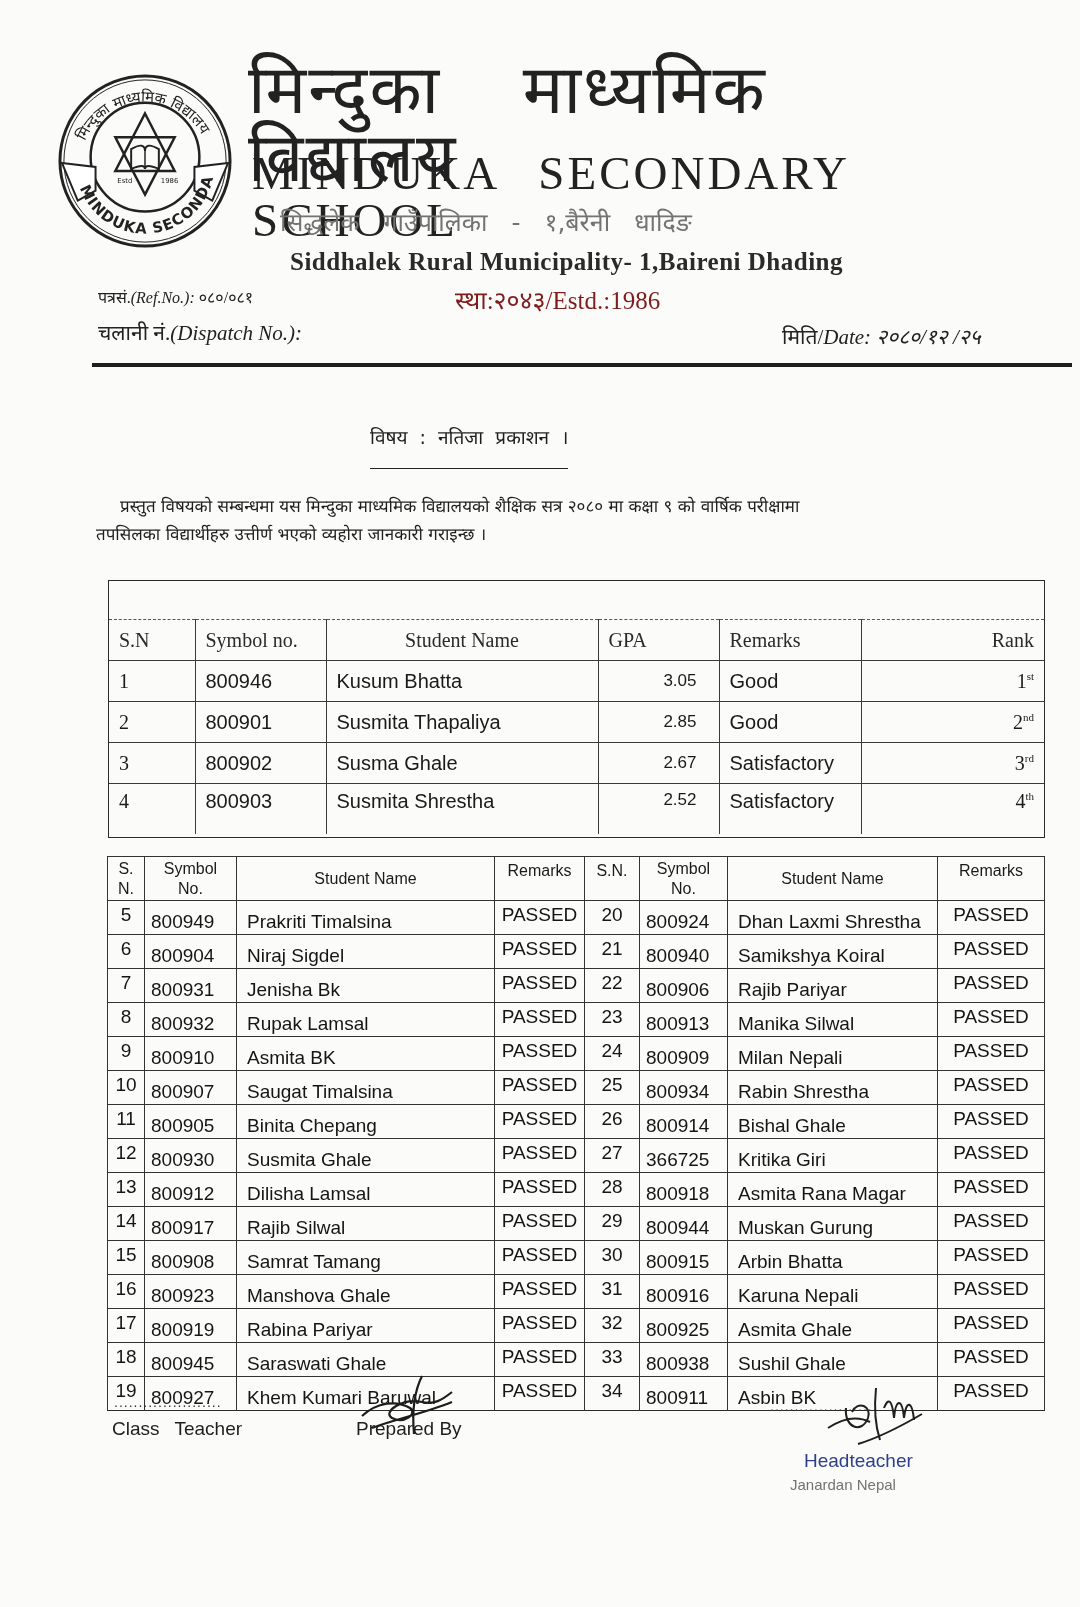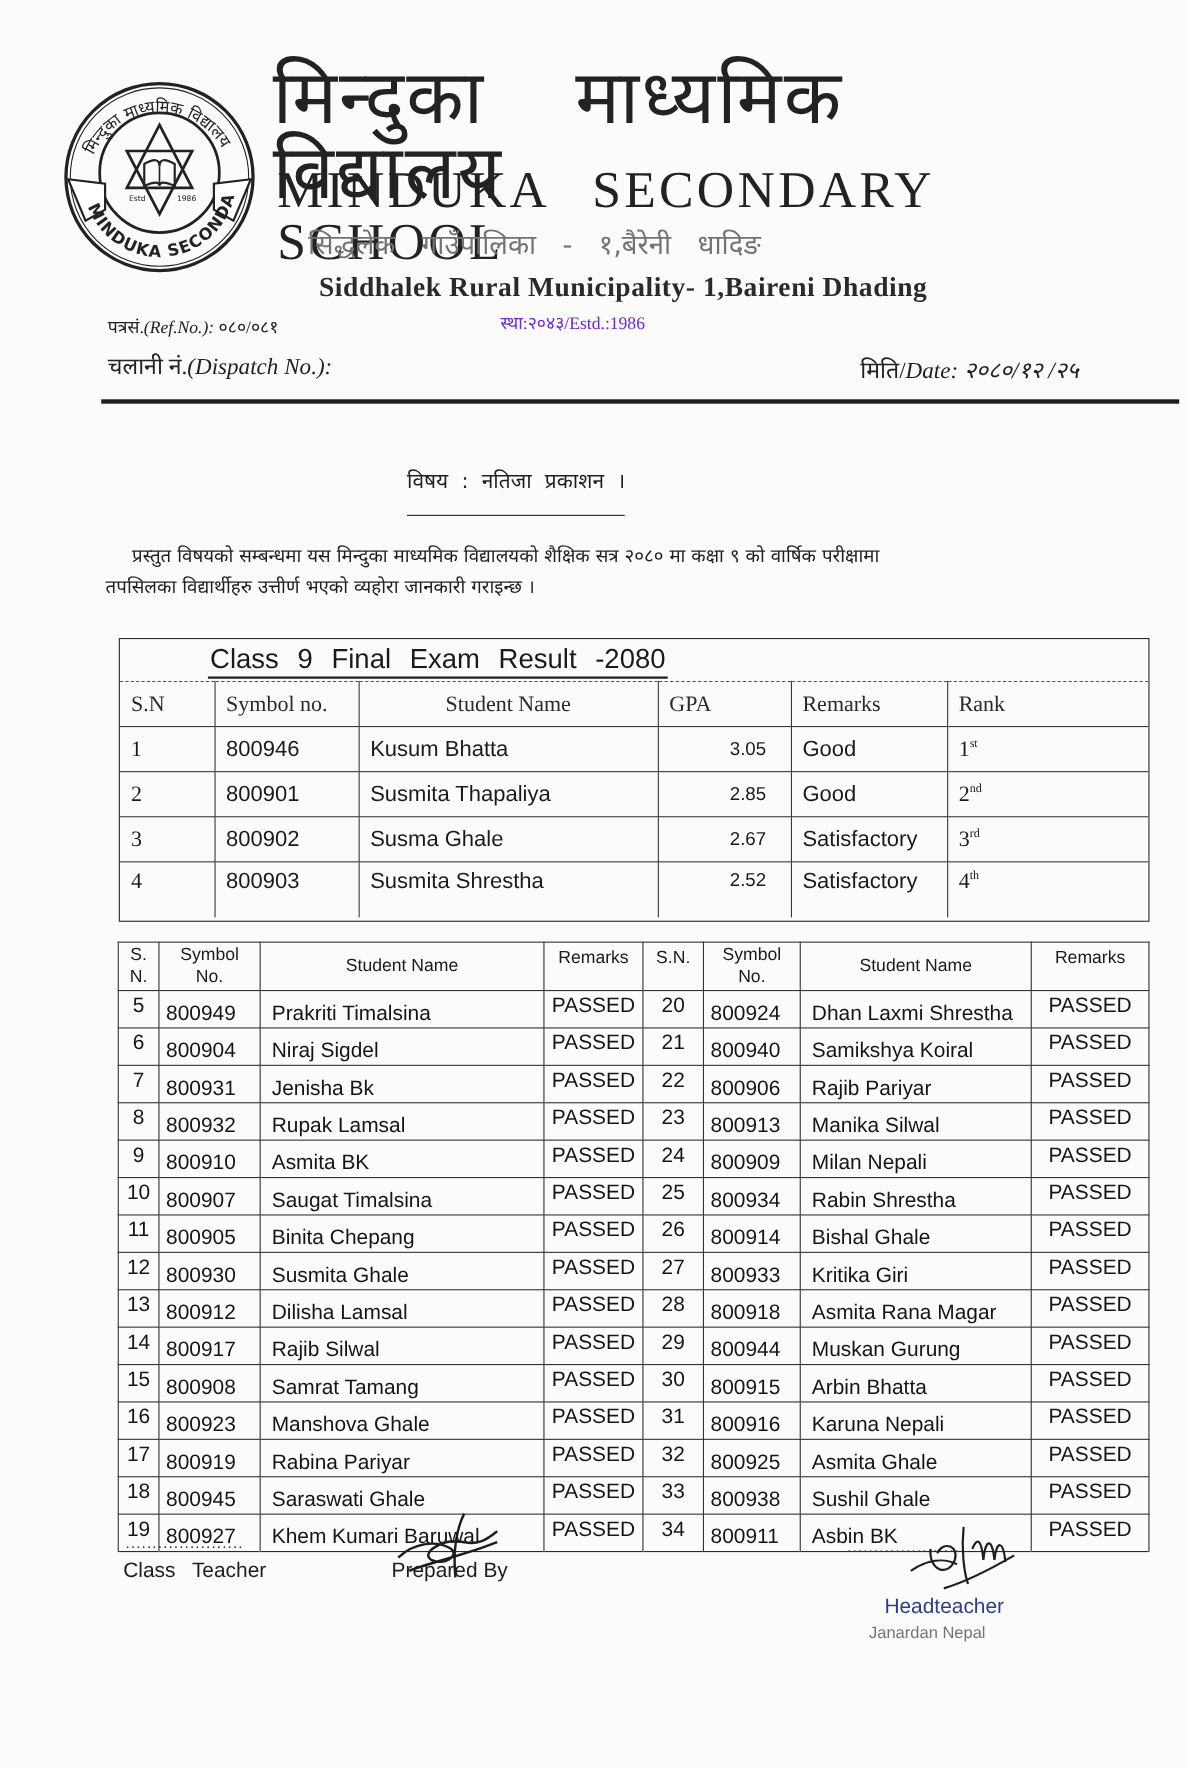--- a/index.html
+++ b/index.html
@@ -5,41 +5,41 @@
     * { box-sizing: border-box; margin: 0; padding: 0; }
     html, body { width: 1080px; height: 1607px; background: #fbfbfa; }
     body { position: relative; overflow: hidden; font-family: "Liberation Sans", sans-serif; color: #1b1b1b; }
 
     
     .logo { position: absolute; left: 56px; top: 72px; width: 178px; height: 178px; }
     .hdr-np-name { position: absolute; left: 248px; top: 56px; width: 770px; font-family: "DejaVu Serif", serif; font-size: 68px; letter-spacing: 2px; word-spacing: 58px; color: #222; line-height: 1; }
     .hdr-en-name { position: absolute; left: 252px; top: 150px; width: 770px; font-family: "Liberation Serif", serif; font-size: 47px; letter-spacing: 3px; word-spacing: 26px; color: #222; line-height: 1; }
     .hdr-np-addr { position: absolute; left: 280px; top: 204px; font-family: "DejaVu Sans", sans-serif; font-size: 25px; word-spacing: 16px; color: #737373; }
     .hdr-en-addr { position: absolute; left: 290px; top: 248px; font-family: "Liberation Serif", serif; font-size: 25px; font-weight: bold; color: #2a2a2a; letter-spacing: 0.5px; }
-    .hdr-estd { position: absolute; left: 455px; top: 282px; font-family: "Liberation Serif", serif; font-size: 16px; color: #6d28d9; }
+    .hdr-estd { position: absolute; left: 455px; top: 282px; font-family: "Liberation Serif", serif; font-size: 25px; color: #7f1d1d; }
     .ref { position: absolute; left: 98px; top: 286px; font-family: "Liberation Serif", serif; font-size: 16px; color: #222; }
     .dispatch { position: absolute; left: 98px; top: 318px; font-family: "Liberation Serif", serif; font-size: 21px; color: #222; }
     .date { position: absolute; left: 782px; top: 322px; font-family: "Liberation Serif", serif; font-size: 21px; color: #222; }
     .ital { font-style: italic; }
     .rule { position: absolute; left: 92px; top: 363px; width: 980px; height: 4px; background: #1e1e1e; }
 
     
     .subject { position: absolute; left: 370px; top: 424px; font-family: "DejaVu Sans", sans-serif; font-size: 19px; word-spacing: 6px; border-bottom: 1.5px solid #222; padding-bottom: 18px; color: #1e1e1e; }
     .para { position: absolute; left: 96px; top: 492px; width: 920px; font-family: "DejaVu Sans", sans-serif; font-size: 17px; line-height: 28px; color: #1e1e1e; }
     .para .l1 { display: block; text-indent: 24px; white-space: nowrap; }
     .para .l2 { display: block; white-space: nowrap; }
 
     
     .top-box { position: absolute; left: 108px; top: 580px; width: 937px; height: 258px; border: 1.5px solid #2a2a2a; }
     .top-title { position: absolute; left: 80px; top: 2px; font-family: "Liberation Sans", sans-serif; font-size: 25px; word-spacing: 10px; color: #1a1a1a; border-bottom: 2px solid #1a1a1a; padding: 0 2px 0 2px; line-height: 32px; }
     table.top { position: absolute; left: 0; top: 38px; width: 935px; border-collapse: collapse; table-layout: fixed; }
     table.top th, table.top td { border: 1.3px solid #3a3a3a; height: 41px; padding: 0 10px; text-align: left; vertical-align: middle; }
     table.top tr:first-child th { border-top: 1.3px dashed #555; }
     table.top th:first-child, table.top td:first-child { border-left: none; }
-    table.top th:last-child, table.top td:last-child { border-right: none; }
+    table.top th:last-child, table.top td:last-child { border-right: none; text-align: right; }
     table.top th { font-family: "Liberation Serif", serif; font-weight: normal; font-size: 20px; color: #2a2a2a; }
     table.top td { font-family: "Liberation Sans", sans-serif; font-size: 20px; color: #1a1a1a; }
     table.top td.sn { font-family: "Liberation Serif", serif; }
     table.top td.gpa { text-align: right; padding-right: 22px; font-size: 17px; }
     table.top td.rank { font-family: "Liberation Serif", serif; }
     table.top td.rank sup { font-size: 11px; }
     table.top tr:last-child td { height: 50px; vertical-align: top; padding-top: 6px; border-bottom: none; }
 
     
     table.pass { position: absolute; left: 107px; top: 856px; width: 938px; border-collapse: collapse; table-layout: fixed; border: 1.5px solid #2a2a2a; }
@@ -105,21 +105,20 @@
 
 <div class="rule"></div>
 
 <div class="subject">विषय : नतिजा प्रकाशन ।</div>
 <div class="para">
   <span class="l1">प्रस्तुत विषयको सम्बन्धमा यस मिन्दुका माध्यमिक विद्यालयको शैक्षिक सत्र २०८० मा कक्षा ९ को वार्षिक परीक्षामा</span>
   <span class="l2">तपसिलका विद्यार्थीहरु उत्तीर्ण भएको व्यहोरा जानकारी गराइन्छ ।</span>
 </div>
 
 <div class="top-box">
-  <div class="top-title">Class 9   Final  Exam  Result -2080</div>
   <table class="top">
     <colgroup>
       <col style="width:86px">
         <col style="width:131px">
         <col style="width:272px">
         <col style="width:121px">
         <col style="width:142px">
         <col>
     </colgroup>
     <thead>
@@ -262,21 +261,21 @@
         <td class="sym">800914</td>
         <td class="nm">Bishal Ghale</td>
         <td class="rm">PASSED</td>
       </tr>
       <tr>
         <td class="sn">12</td>
         <td class="sym">800930</td>
         <td class="nm">Susmita Ghale</td>
         <td class="rm">PASSED</td>
         <td class="sn">27</td>
-        <td class="sym">800933</td>
+        <td class="sym">366725</td>
         <td class="nm">Kritika Giri</td>
         <td class="rm">PASSED</td>
       </tr>
       <tr>
         <td class="sn">13</td>
         <td class="sym">800912</td>
         <td class="nm">Dilisha Lamsal</td>
         <td class="rm">PASSED</td>
         <td class="sn">28</td>
         <td class="sym">800918</td>

